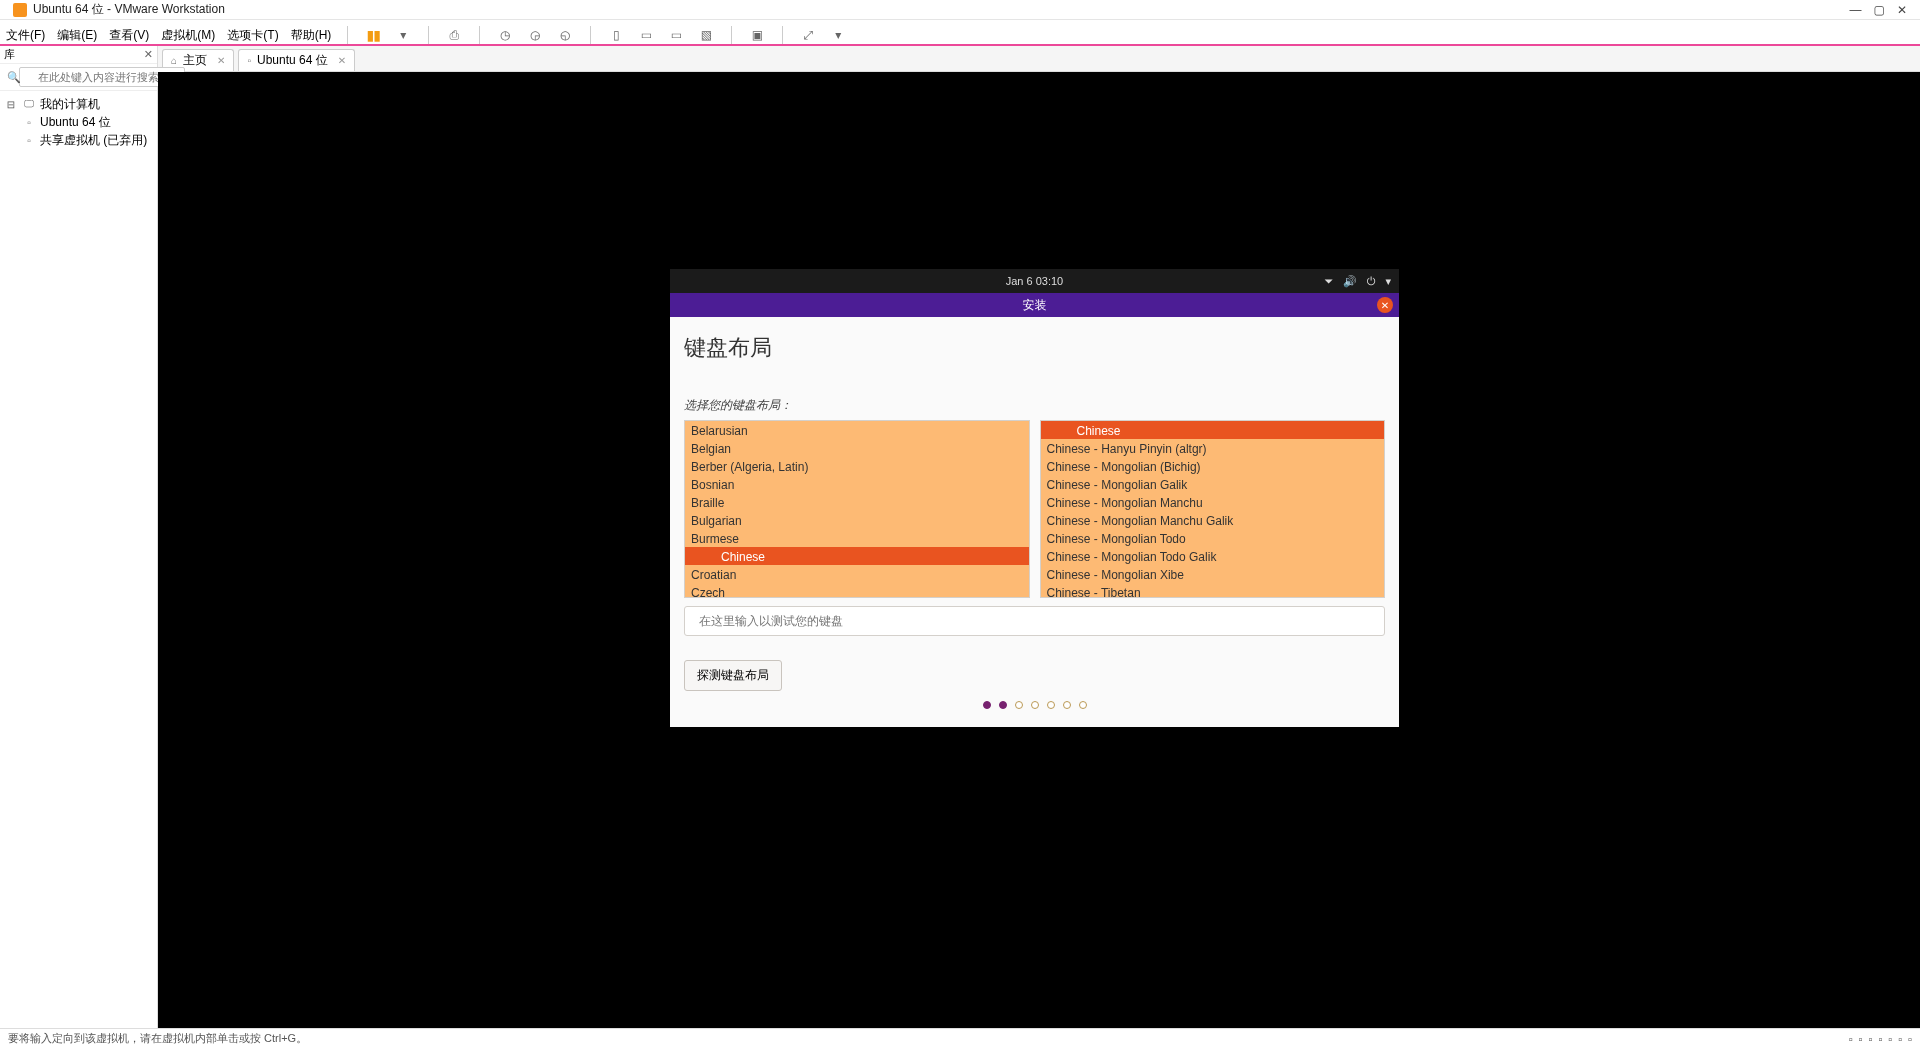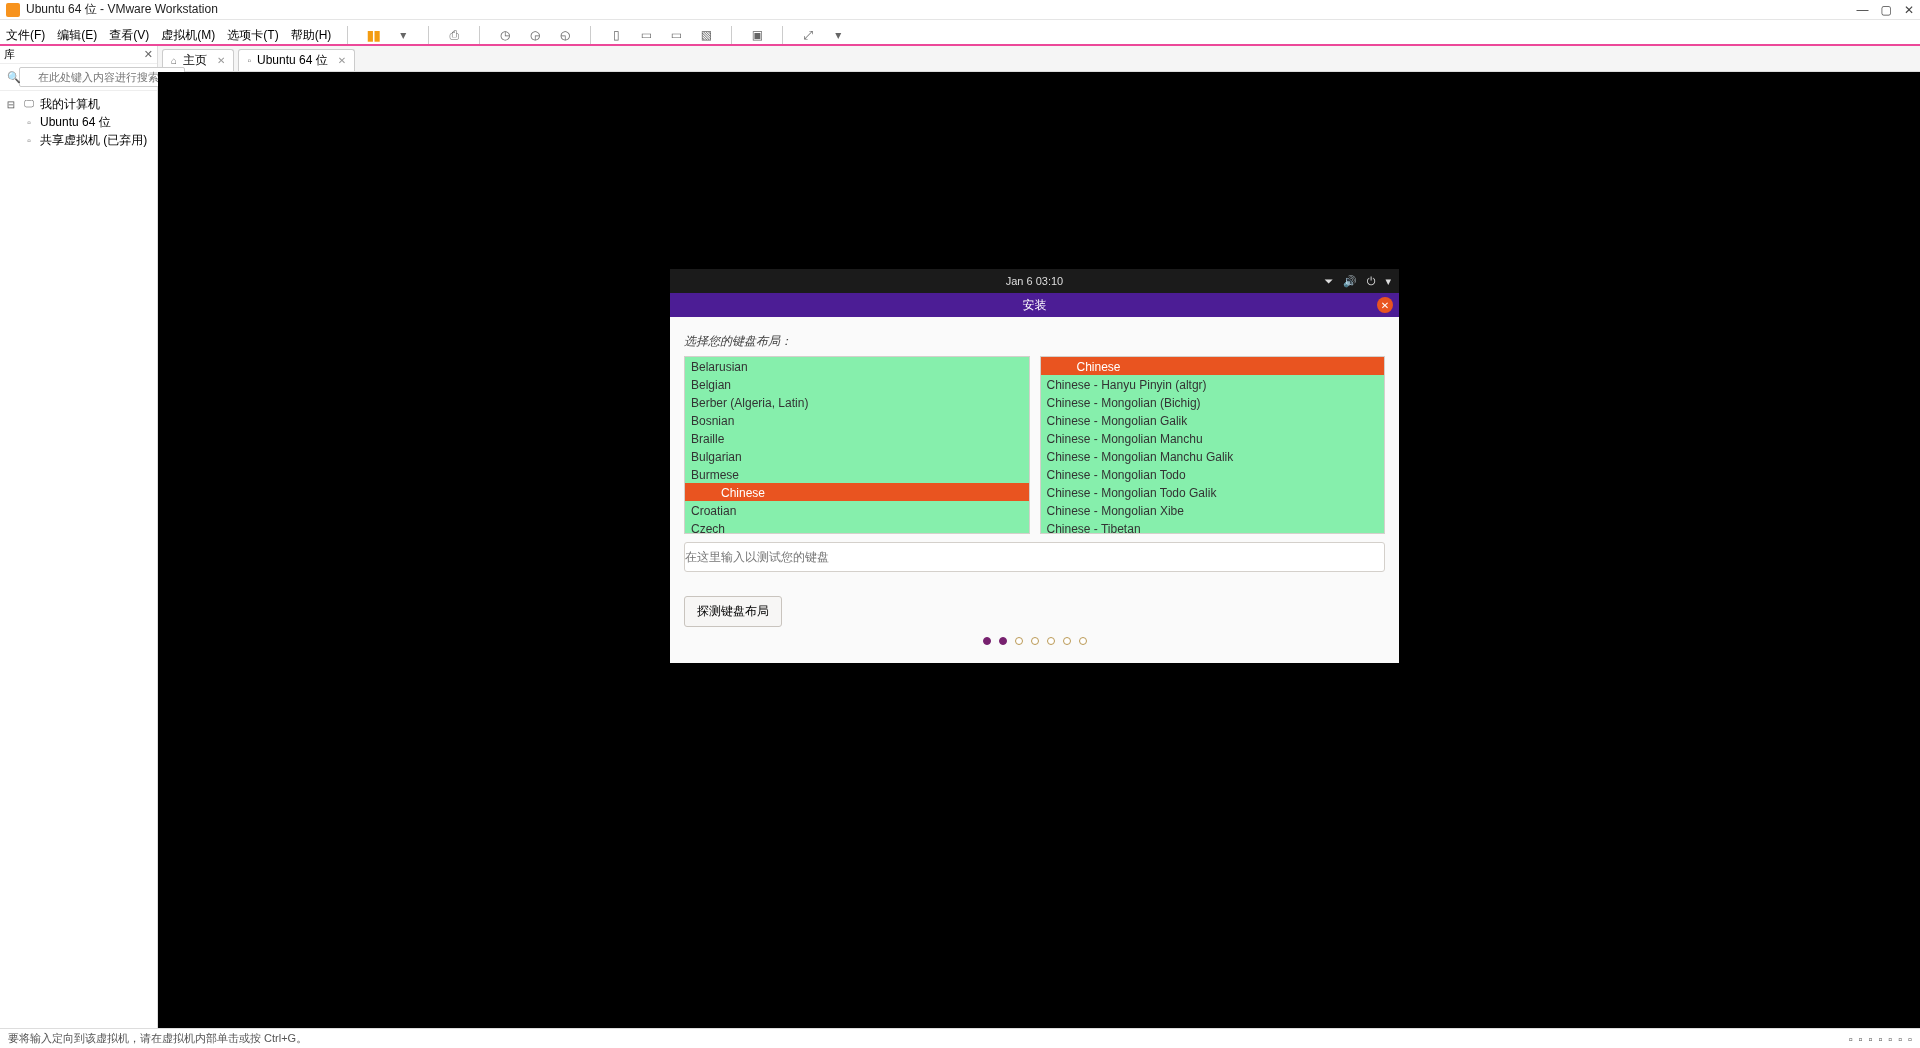--- a/index.html
+++ b/index.html
@@ -1,19 +1,19 @@
 <!DOCTYPE html>
 <html><head>
 <meta charset="utf-8">
 <style>
 * { margin: 0; padding: 0; box-sizing: border-box; font-family: "Segoe UI", "Microsoft YaHei", sans-serif; }
 body { width: 1920px; height: 1048px; background: #fff; overflow: hidden; font-size: 12px; position: relative; }
 
 
-.titlebar { height: 20px; background: #fff; display: flex; align-items: center; padding: 0 6px; border-bottom: 1px solid #e5e5e5; }
+.titlebar { height: 20px; background: #fff; display: flex; align-items: center; padding: 0 13px; border-bottom: 1px solid #e5e5e5; }
 .titlebar .app-icon { width: 14px; height: 14px; background: #f7931e; border-radius: 2px; margin-right: 6px; display:flex; align-items:center; justify-content:center; }
 .title-text { font-size: 12px; color: #222; }
 .win-controls { margin-left: auto; display: flex; gap: 12px; font-size: 12px; color:#444; }
 
 
 .menubar { height: 26px; display: flex; align-items: flex-end; padding: 0 6px; border-bottom: 2px solid #ec4899; gap: 12px; font-size: 12px; }
 .menubar span { cursor: default; }
 .toolbar-sep { width: 1px; height: 18px; background: #ccc; margin: 0 4px; }
 .tb-btn { width: 18px; height:18px; display:inline-flex; align-items:center; justify-content:center; color:#666; }
 .pause-icon { color:#f39c12; font-size:14px; letter-spacing:-1px; }
@@ -48,25 +48,25 @@
 .ubuntu-topbar { height:24px; background:#1b1b1b; color:#ddd; display:flex; align-items:center; font-size:11px; padding:0 8px; }
 .ubuntu-time { position:absolute; left:50%; transform:translateX(-50%); }
 .ubuntu-indicators { margin-left:auto; display:flex; gap:10px; align-items:center; }
 .ubuntu-titlebar { height:24px; background:#4c1d95; color:#fff; display:flex; align-items:center; justify-content:center; position:relative; font-size:12px; }
 .ubuntu-close { position:absolute; right:6px; top:4px; width:16px; height:16px; background:#e95420; border-radius:50%; display:flex; align-items:center; justify-content:center; color:#fff; font-size:10px; }
 
 .ubuntu-body { background:#fafafa; padding:16px 14px 12px; color:#333; }
 .ubuntu-body h1 { font-size:22px; font-weight:400; margin-bottom:34px; }
 .kb-label { font-size:12px; color:#404040; margin-bottom:6px;font-style:italic; }
 .kb-cols { display:flex; gap:10px; }
-.kb-list { flex:1; height:178px; border:1px solid #d4d0cb; background:#86efac; overflow-y:auto; font-size:12px; position:relative; }
+.kb-list { flex:1; height:178px; border:1px solid #d4d0cb; background:#fdba74; overflow-y:auto; font-size:12px; position:relative; }
 .kb-list-inner { position:absolute; left:0; right:0; }
 .kb-item { padding:2px 6px; line-height:16px; height:18px; white-space:nowrap; }
 .kb-item.selected { background:#e95420; color:#fff;padding-left:36px; }
-.kb-test { width:100%; height:30px; border:1px solid #d4d0cb; border-radius:3px; margin-top:8px; padding:0 0; font-size:12px; color:#888;}
+.kb-test { width:100%; height:30px; border:1px solid #d4d0cb; border-radius:3px; margin-top:8px; padding:0 14px; font-size:12px; color:#888;}
 .kb-detect { margin-top:24px; border:1px solid #c9c4be; background:#f7f6f5; border-radius:3px; padding:6px 12px; font-size:12px; }
 .kb-buttons { display:flex; justify-content:flex-end; gap:10px; margin-top:24px; }
 .kb-btn { border:1px solid #c9c4be; background:#f7f6f5; border-radius:3px; padding:6px 16px; font-size:12px; }
 .kb-btn.highlight { outline:2px solid #e24a4a; outline-offset:4px; }
 
 .dots { display:flex; justify-content:center; gap:8px; padding:10px 0 6px; }
 .dot { width:8px; height:8px; border-radius:50%; border:1px solid #b95; background:#fff; }
 .dot.active { background:#77216f; border-color:#77216f; }
 
 
@@ -173,20 +173,21 @@
             <span>🔊</span>
             <span>⏻</span>
             <span>▾</span>
           </div>
         </div>
         <div class="ubuntu-titlebar">
           <span>安装</span>
           <span class="ubuntu-close">✕</span>
         </div>
         <div class="ubuntu-body">
+          <h1>键盘布局</h1>
           <div class="kb-label">选择您的键盘布局：</div>
           <div class="kb-cols">
             <div class="kb-list">
               <div class="kb-list-inner" id="left-list">
                   <div class="kb-item">Belarusian</div>
                   <div class="kb-item">Belgian</div>
                   <div class="kb-item">Berber (Algeria, Latin)</div>
                   <div class="kb-item">Bosnian</div>
                   <div class="kb-item">Braille</div>
                   <div class="kb-item">Bulgarian</div>

